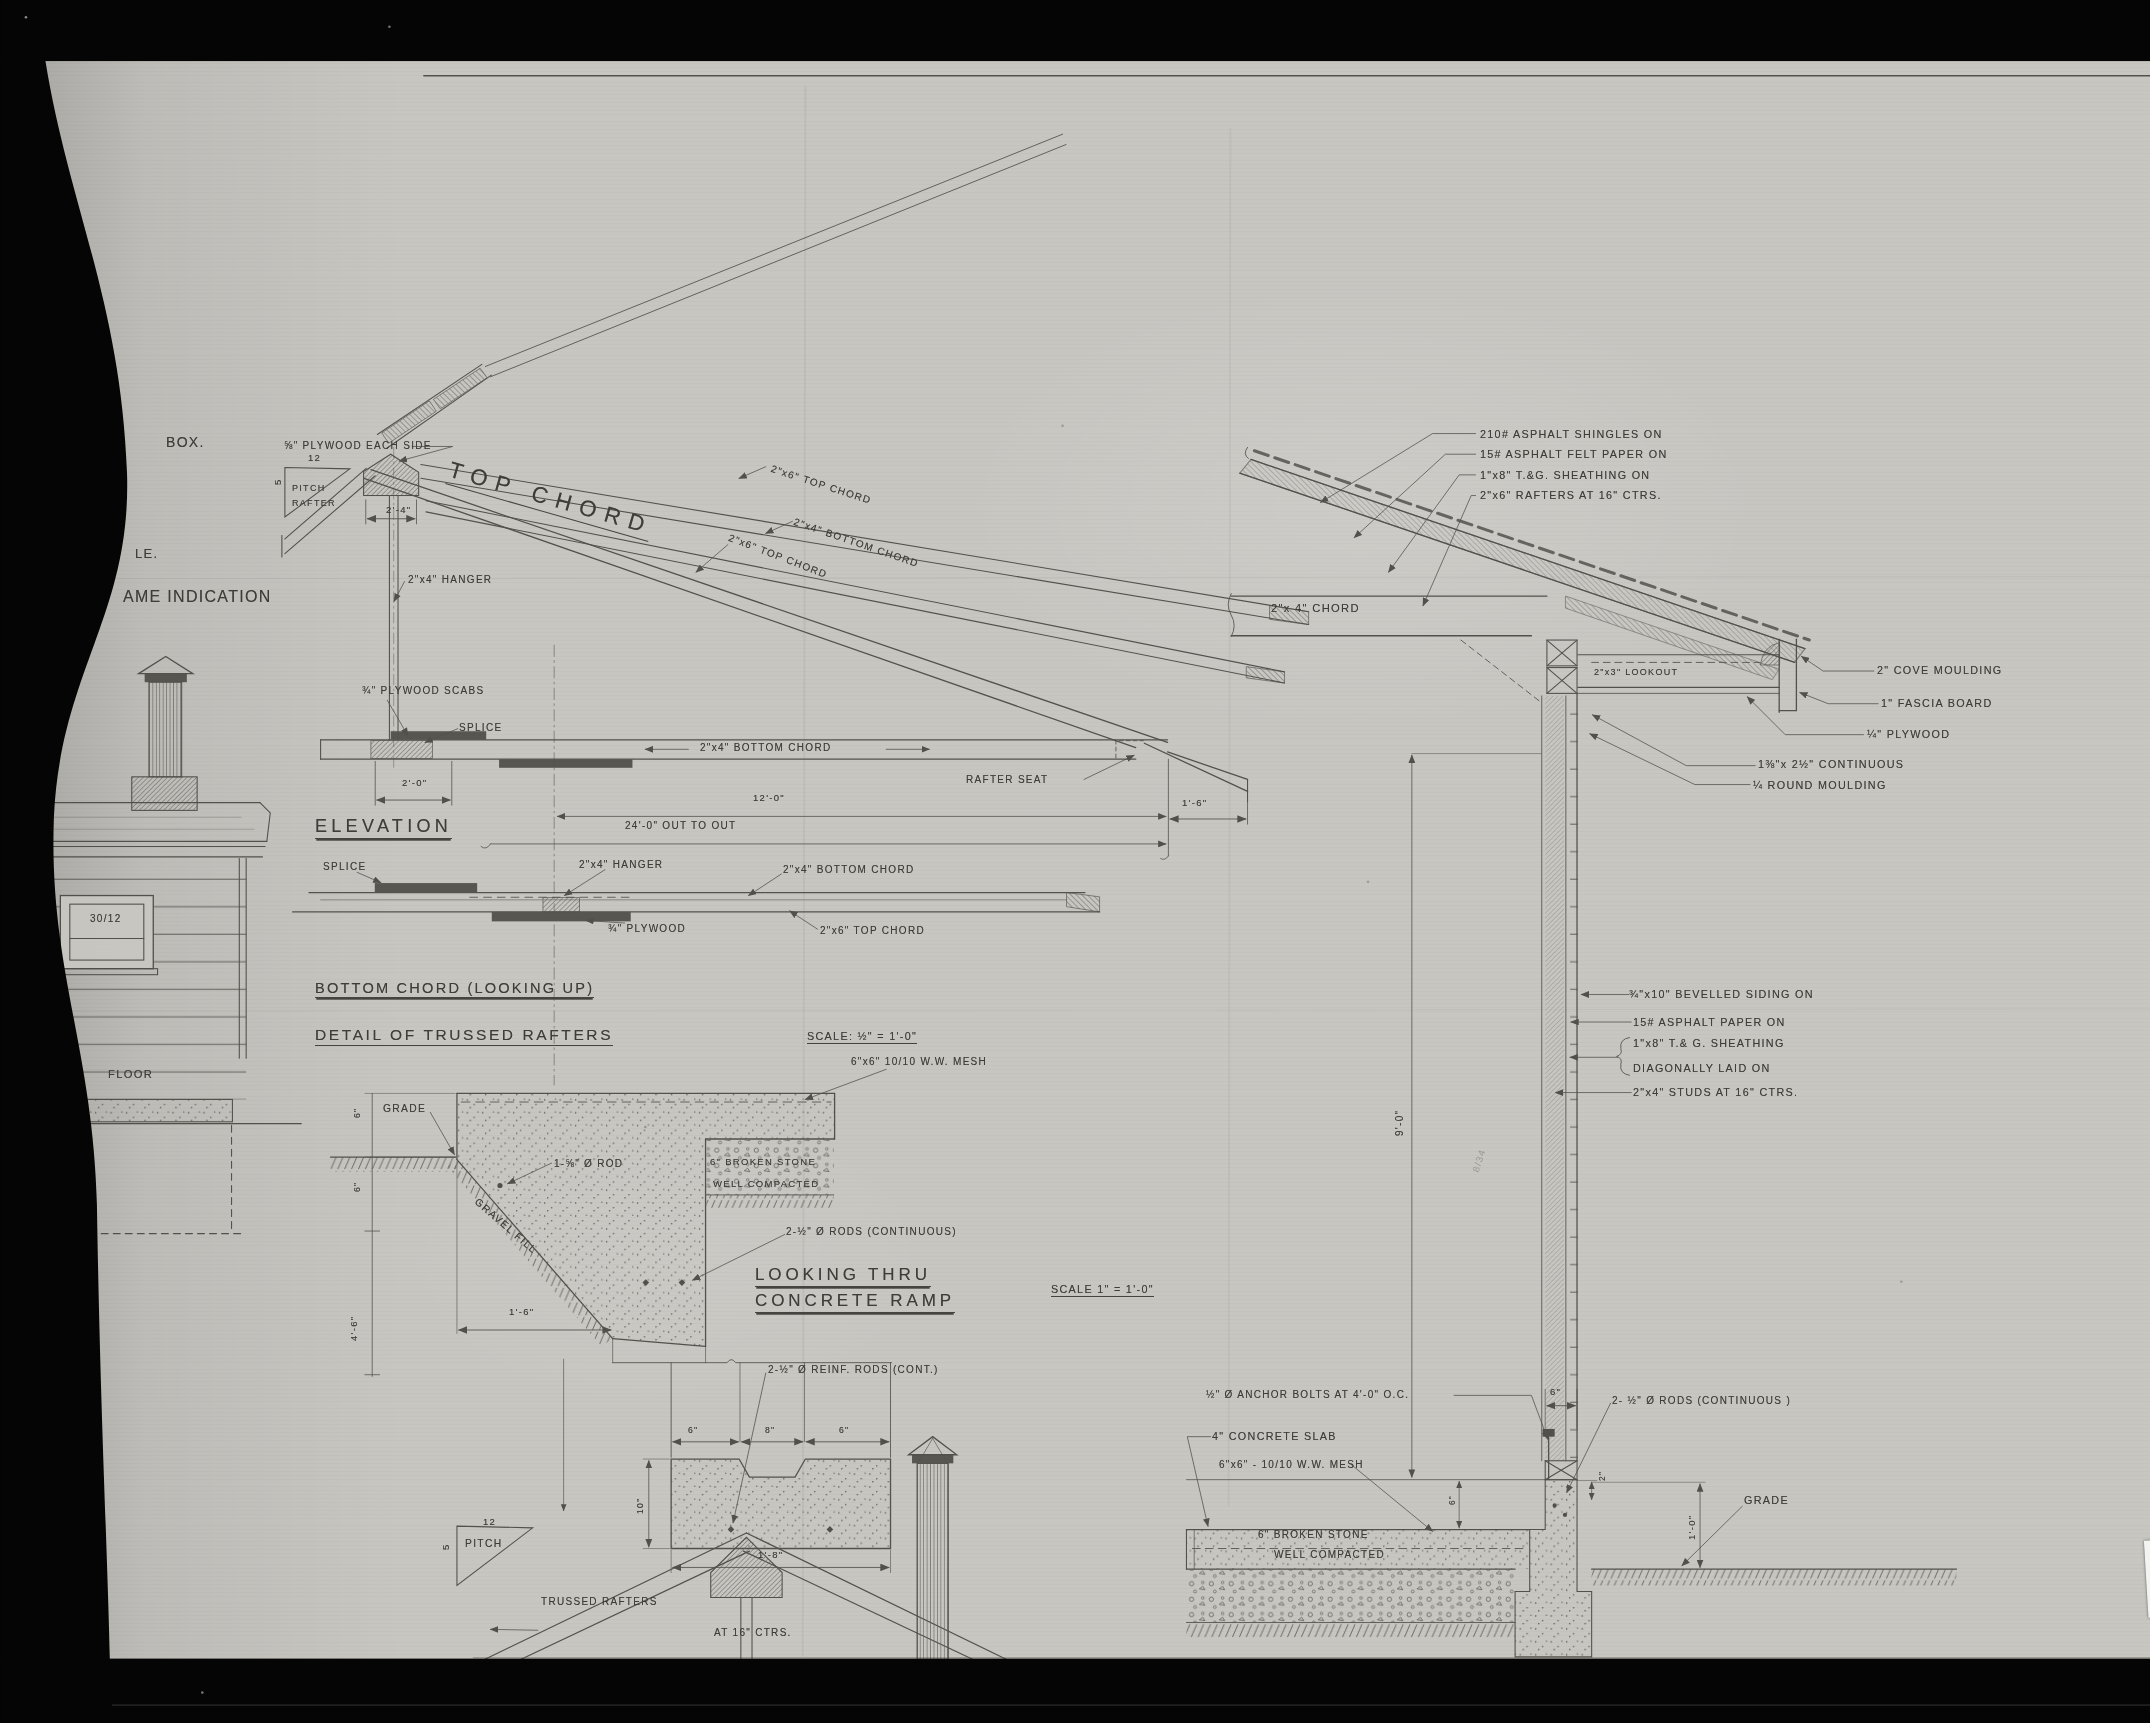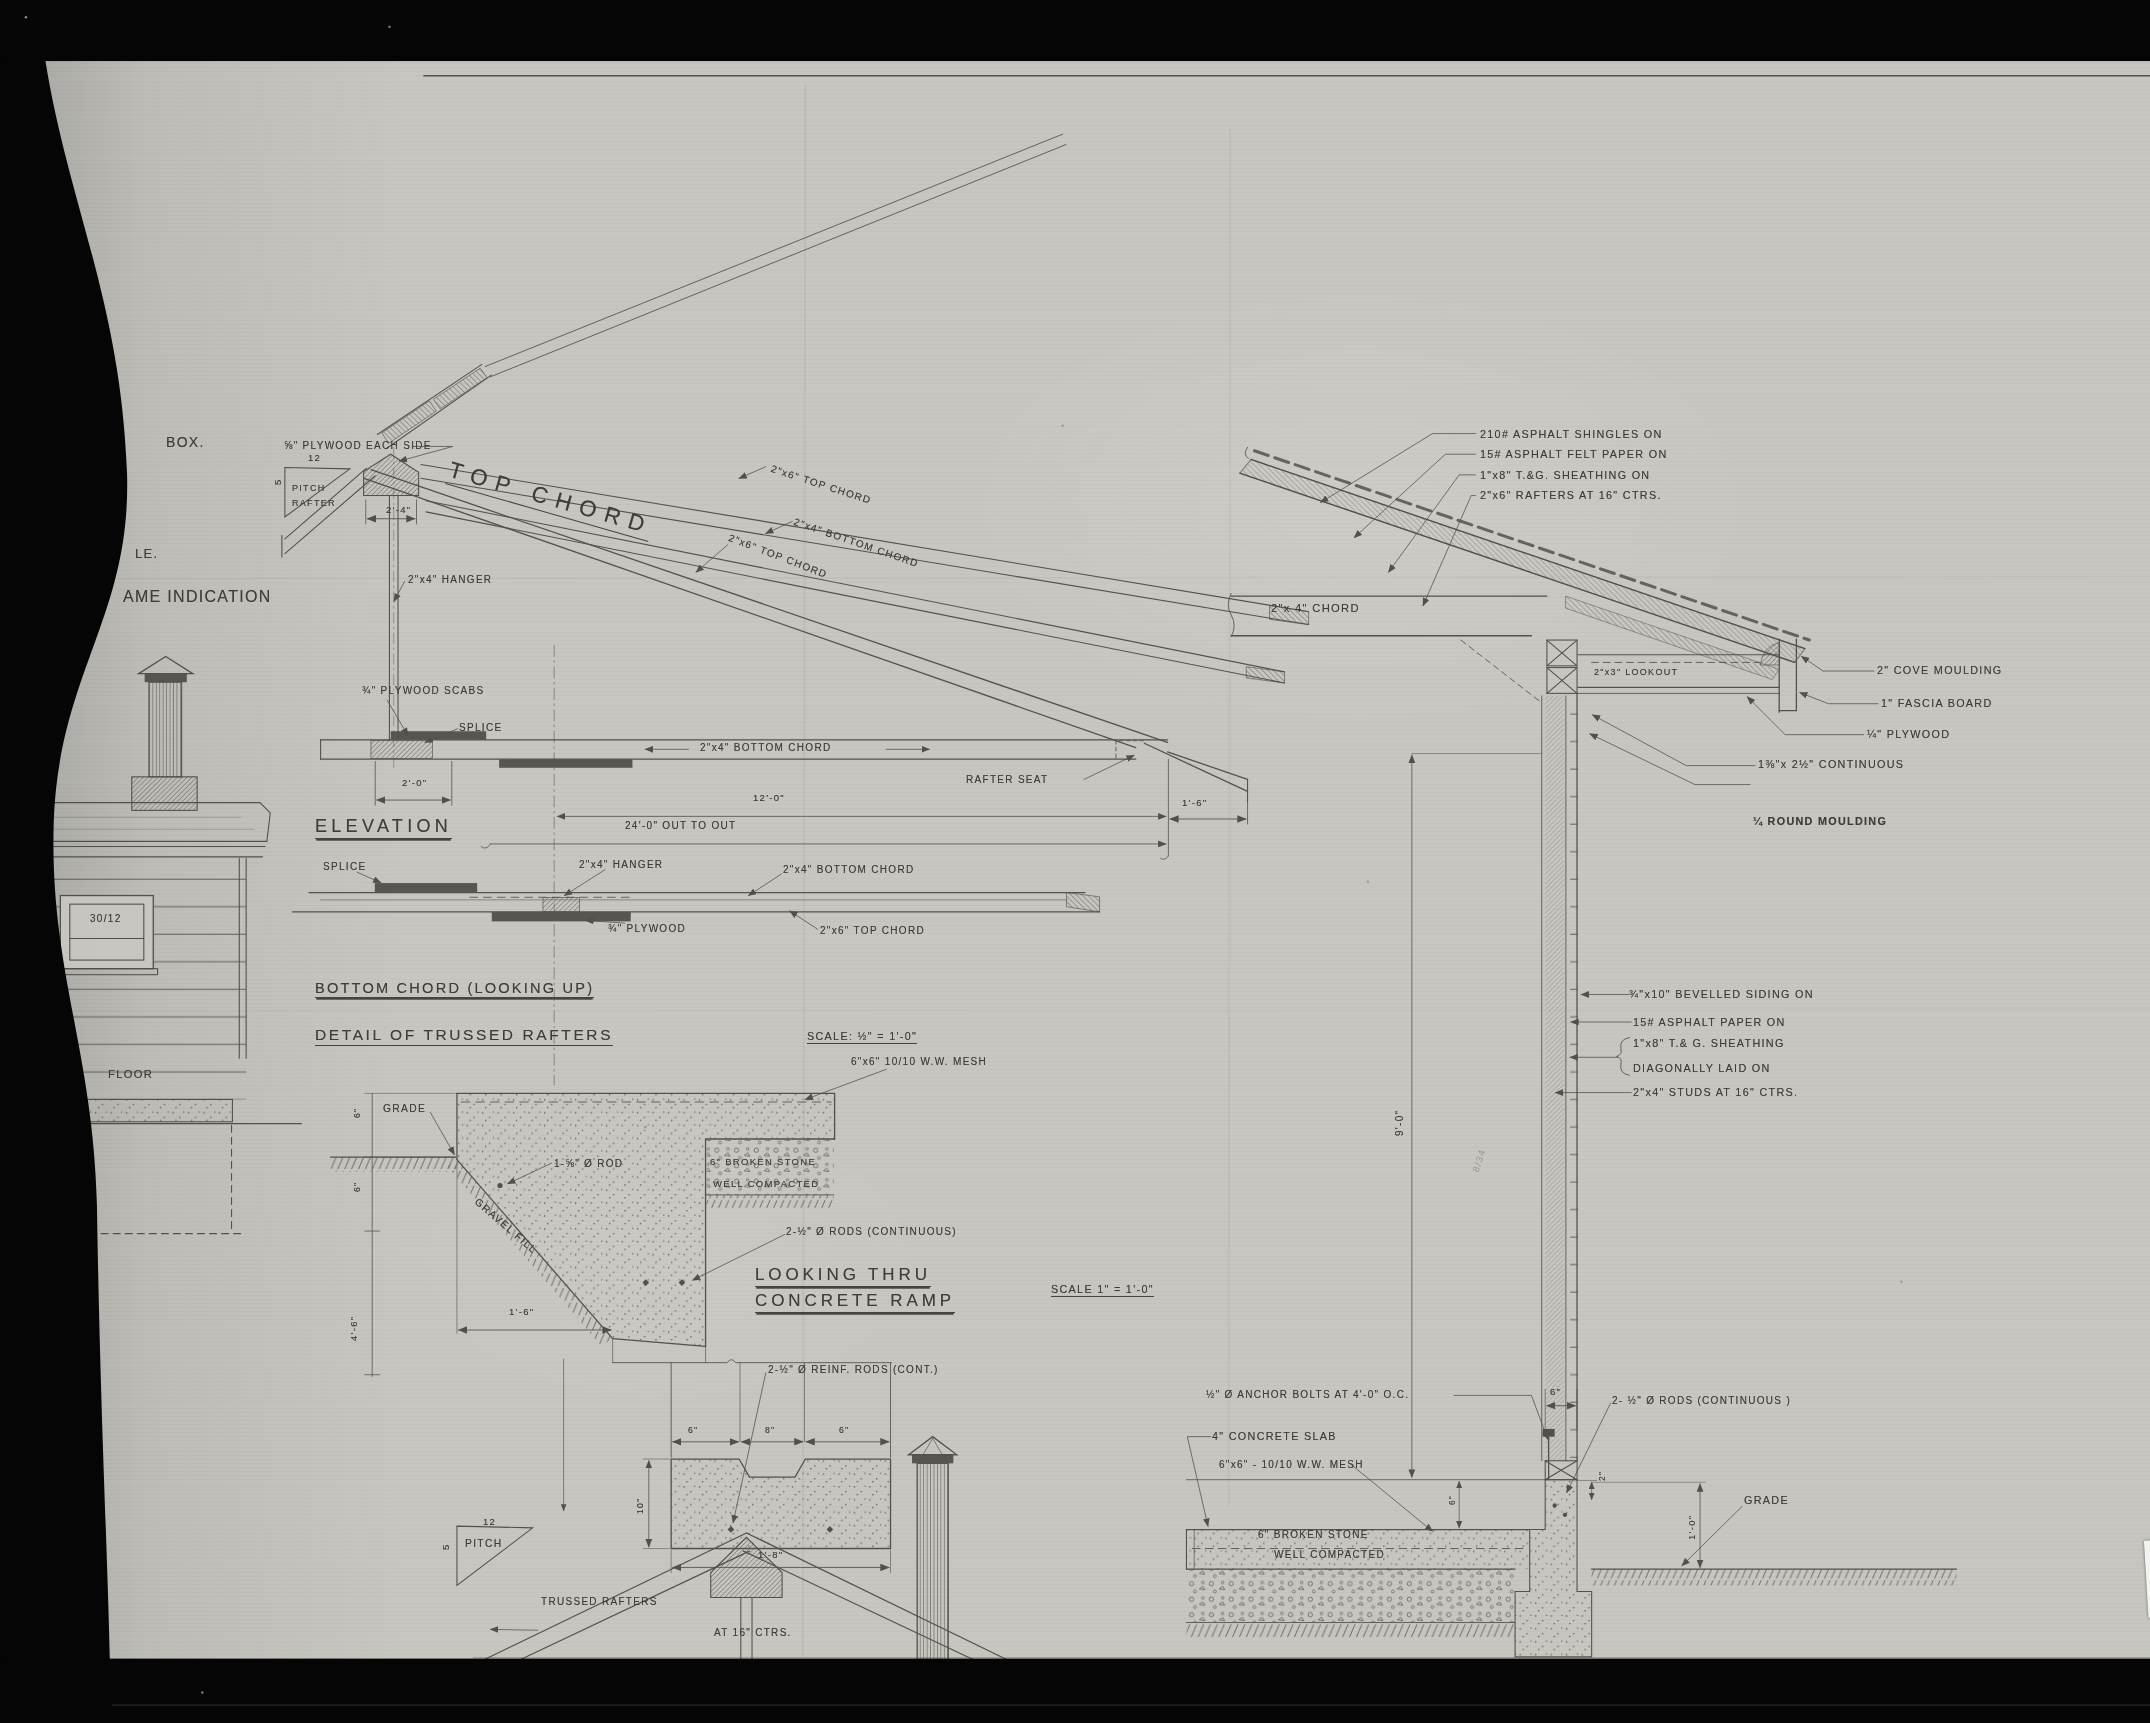--- a/index.html
+++ b/index.html
@@ -430,21 +430,21 @@
     <div class="lbl" style="left: 1480px; top: 428px; font-size: 10.8px;">210# ASPHALT SHINGLES ON</div>
     <div class="lbl" style="left: 1480px; top: 448px; font-size: 10.8px;">15# ASPHALT FELT PAPER ON</div>
     <div class="lbl" style="left: 1480px; top: 469px; font-size: 10.8px;">1"x8" T.&amp;G. SHEATHING ON</div>
     <div class="lbl" style="left: 1480px; top: 489px; font-size: 10.8px;">2"x6" RAFTERS AT 16" CTRS.</div>
     <div class="lbl" style="left: 1271px; top: 602px; font-size: 11.2px;">2"x 4" CHORD</div>
     <div class="lbl" style="left: 1594px; top: 667px; font-size: 9px;">2"x3" LOOKOUT</div>
     <div class="lbl" style="left: 1877px; top: 664px; font-size: 10.8px;">2" COVE MOULDING</div>
     <div class="lbl" style="left: 1881px; top: 697px; font-size: 10.8px;">1" FASCIA BOARD</div>
     <div class="lbl" style="left: 1867px; top: 728px; font-size: 10.8px;">¼" PLYWOOD</div>
     <div class="lbl" style="left: 1758px; top: 758px; font-size: 10.8px;">1⅜"x 2½" CONTINUOUS</div>
-    <div class="lbl" style="left: 1753px; top: 815px; font-size: 10.8px; font-weight: bold;">¼ ROUND MOULDING</div>
+    <div class="lbl" style="left: 1753px; top: 779px; font-size: 10.8px;">¼ ROUND MOULDING</div>
     <div class="lbl" style="left: 1629px; top: 988px; font-size: 10.8px;">¾"x10" BEVELLED SIDING ON</div>
     <div class="lbl" style="left: 1633px; top: 1016px; font-size: 10.8px;">15# ASPHALT PAPER ON</div>
     <div class="lbl" style="left: 1633px; top: 1037px; font-size: 10.8px;">1"x8" T.&amp; G. SHEATHING</div>
     <div class="lbl" style="left: 1633px; top: 1062px; font-size: 10.8px;">DIAGONALLY LAID ON</div>
     <div class="lbl" style="left: 1633px; top: 1086px; font-size: 10.8px;">2"x4" STUDS AT 16" CTRS.</div>
     <div class="lbl" style="left: 1394px; top: 1136px; font-size: 10px; transform: rotate(-90deg);">9'-0"</div>
     <div class="lbl faint" style="left: 1470px; top: 1170px; font-size: 9.5px; transform: rotate(-72deg);">8/34</div>
     <div class="lbl" style="left: 1206px; top: 1389px; font-size: 10px;">½" Ø ANCHOR BOLTS AT 4'-0" O.C.</div>
     <div class="lbl" style="left: 1550px; top: 1386px; font-size: 9.5px;">6"</div>
     <div class="lbl" style="left: 1612px; top: 1395px; font-size: 10px;">2- ½" Ø RODS (CONTINUOUS )</div>

